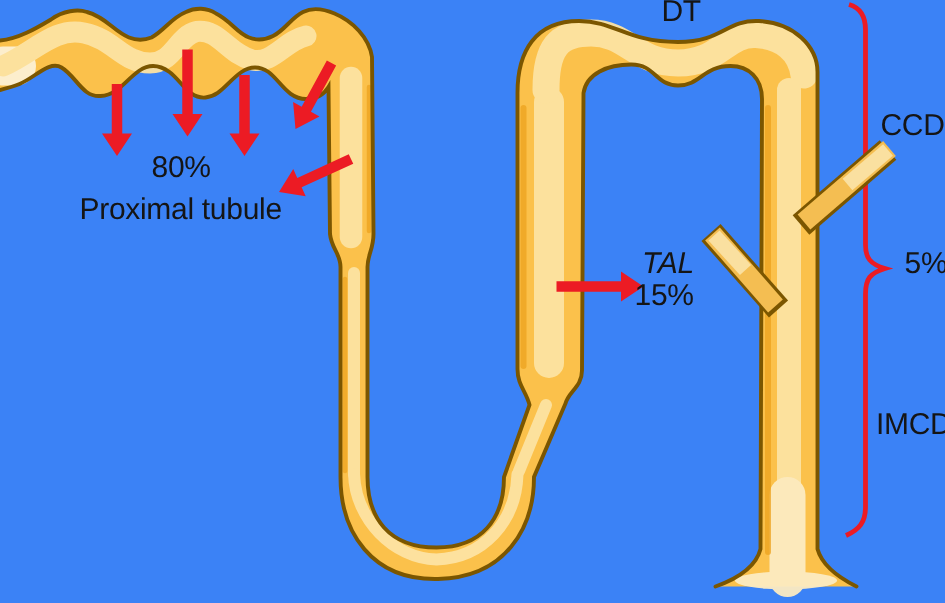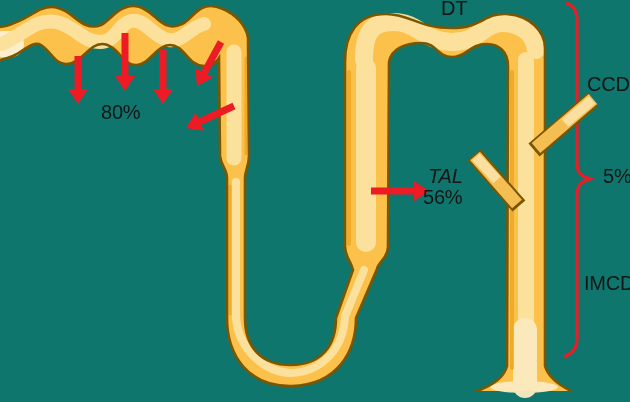--- a/index.html
+++ b/index.html
@@ -17,21 +17,21 @@
     font-size:20px;
     line-height:1;
     letter-spacing:-0.2px;
     white-space:nowrap;
     user-select:none;
   }
 </style>
 </head>
 <body>
 
-<div id="stage" style="background: #0f766e;">
+<div id="stage" style="background: #3b82f6;">
 
   <svg id="art" width="630" height="402" viewBox="0 0 630 402">
 
     <path d="M 0,27
          C 12,26 24,19 34,13 C 42,7 52,6 58,8 C 70,11 76,21 86,25
          C 91,27 96,27 101,25 C 110,20 114,12 124,8 C 130,5 138,5 144,9
          C 154,14 158,22 166,25 C 171,27 176,27 182,24 C 190,20 194,12 202,8
          C 208,5 216,6 223,9 C 235,14 246,25 248,38
          L 249,156 C 249,166 245,170 245,178
          L 245,318 C 245,345 259,365 291,365 C 321,365 336,346 336,318
@@ -116,15 +116,16 @@
         <polygon points="232.5,102.8 198.2,118.6 195.5,112.7 186.0,128.0 203.8,130.8 201.1,124.9 235.5,109.2" fill="#ec1b24"></polygon>
         <polygon points="371.0,194.5 414.0,194.5 414.0,201.0 429.0,191.0 414.0,181.0 414.0,187.5 371.0,187.5" fill="#ec1b24"></polygon>
       </g>
   </svg>
 
   <div class="lbl" style="left: 441px; top: -2px; color: rgb(21, 21, 21);">DT</div>
   <div class="lbl" style="left: 587px; top: 58px; color: rgb(21, 21, 21); margin-top: 16px;">CCD</div>
   <div class="lbl" style="left: 603px; top: 166px; color: rgb(21, 21, 21);">5%</div>
   <div class="lbl" style="left: 584px; top: 273px; color: rgb(21, 21, 21);">IMCD</div>
   <div class="lbl" style="left: 428px; top: 166px; color: rgb(21, 21, 21); font-style: italic;">TAL</div>
-  <div class="lbl" style="left: 423px; top: 187px; color: rgb(21, 21, 21);">56%</div>
+  <div class="lbl" style="left: 423px; top: 187px; color: rgb(21, 21, 21);">15%</div>
   <div class="lbl" style="left: 101px; top: 102px; color: rgb(21, 21, 21); text-align: right;">80%</div>
+  <div class="lbl" style="left: 53px; top: 130px; color: rgb(21, 21, 21);">Proximal tubule</div>
 </div>
 
 </body></html>

